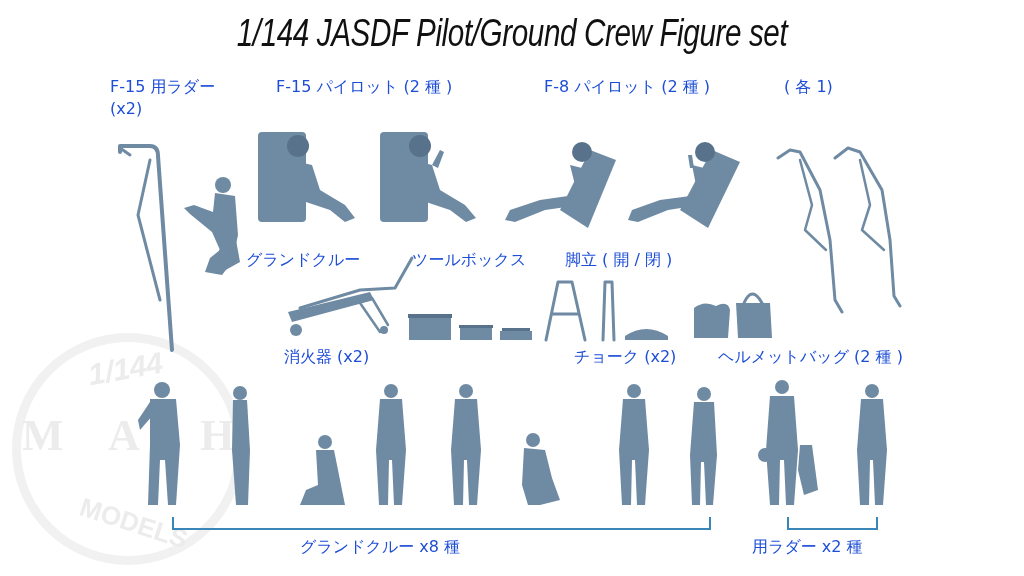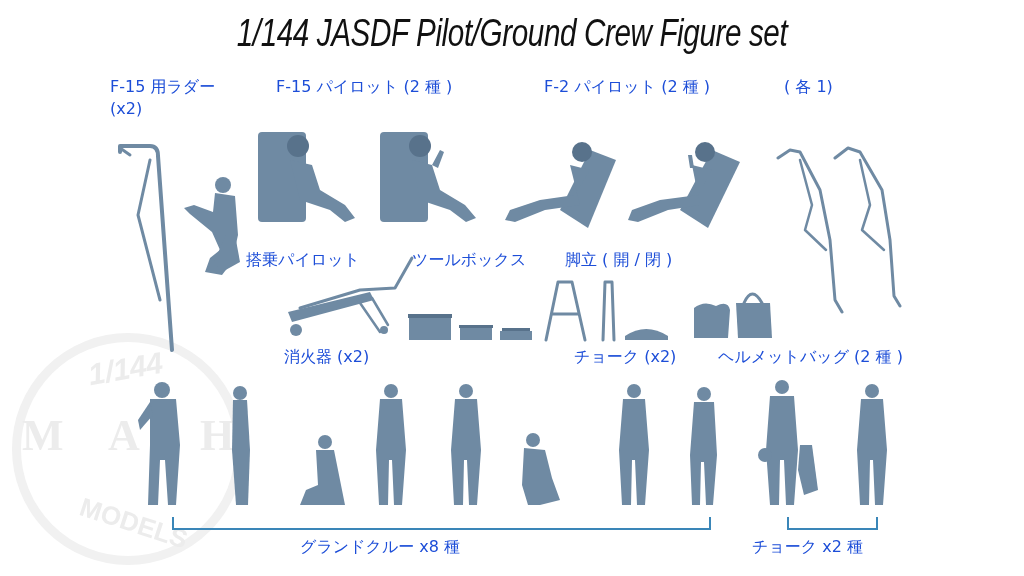--- a/index.html
+++ b/index.html
@@ -172,29 +172,29 @@
     <circle class="fig" cx="872" cy="391" r="7"></circle>
     <path class="fig" d="M861 399 L883 399 L887 450 L883 505 L875 505 L873 460 L870 460 L869 505 L860 505 L857 450 Z"></path>
   </g>
 </svg>
 
 <div class="lbl" style="left:110px;top:76px;">
   <div>F-15 用ラダー</div>
   <div>(x2)</div>
 </div>
 <div class="lbl" style="left:276px;top:76px;">F-15 パイロット (2 種 )</div>
-<div class="lbl" style="left:544px;top:76px;">F-2 パイロット (2 種 )</div>
+<div class="lbl" style="left:544px;top:76px;">F-8 パイロット (2 種 )</div>
 <div class="lbl" style="left:784px;top:76px;">
   <div>( 各 1)</div>
 </div>
-<div class="lbl" style="left:246px;top:249px;">搭乗パイロット</div>
+<div class="lbl" style="left:246px;top:249px;">グランドクルー</div>
 <div class="lbl c" style="left:412px;top:249px;width:130px;">
   <div>ツールボックス</div>
 </div>
 <div class="lbl" style="left:565px;top:249px;">脚立 ( 開 / 閉 )</div>
 <div class="lbl" style="left:284px;top:346px;">消火器 (x2)</div>
 <div class="lbl" style="left:574px;top:346px;">チョーク (x2)</div>
 <div class="lbl" style="left:718px;top:346px;">ヘルメットバッグ (2 種 )</div>
 
 <div class="bracket" style="left:172px;top:517px;width:535px;"></div>
 <div class="bracket" style="left:787px;top:517px;width:87px;"></div>
 <div class="lbl c" style="left:300px;top:536px;width:240px;">グランドクルー x8 種</div>
-<div class="lbl c" style="left:752px;top:536px;width:160px;">チョーク x2 種</div>
+<div class="lbl c" style="left:752px;top:536px;width:160px;">用ラダー x2 種</div>
 
 </body></html>

